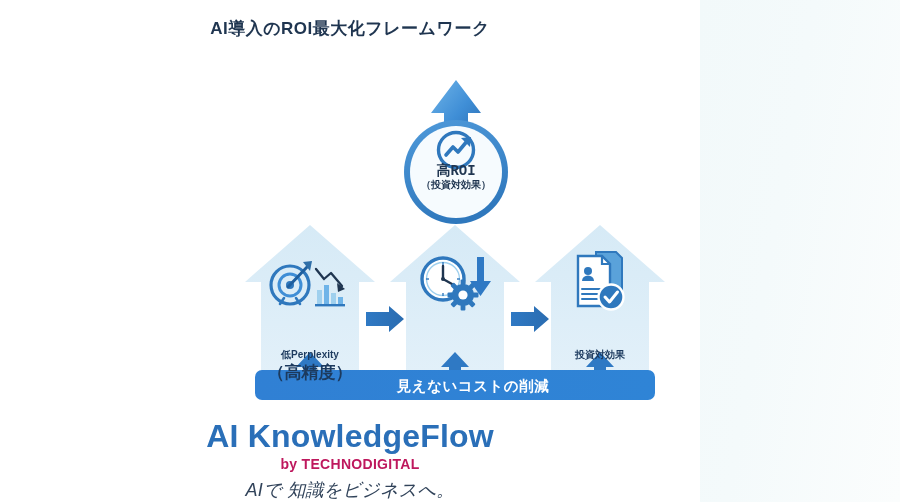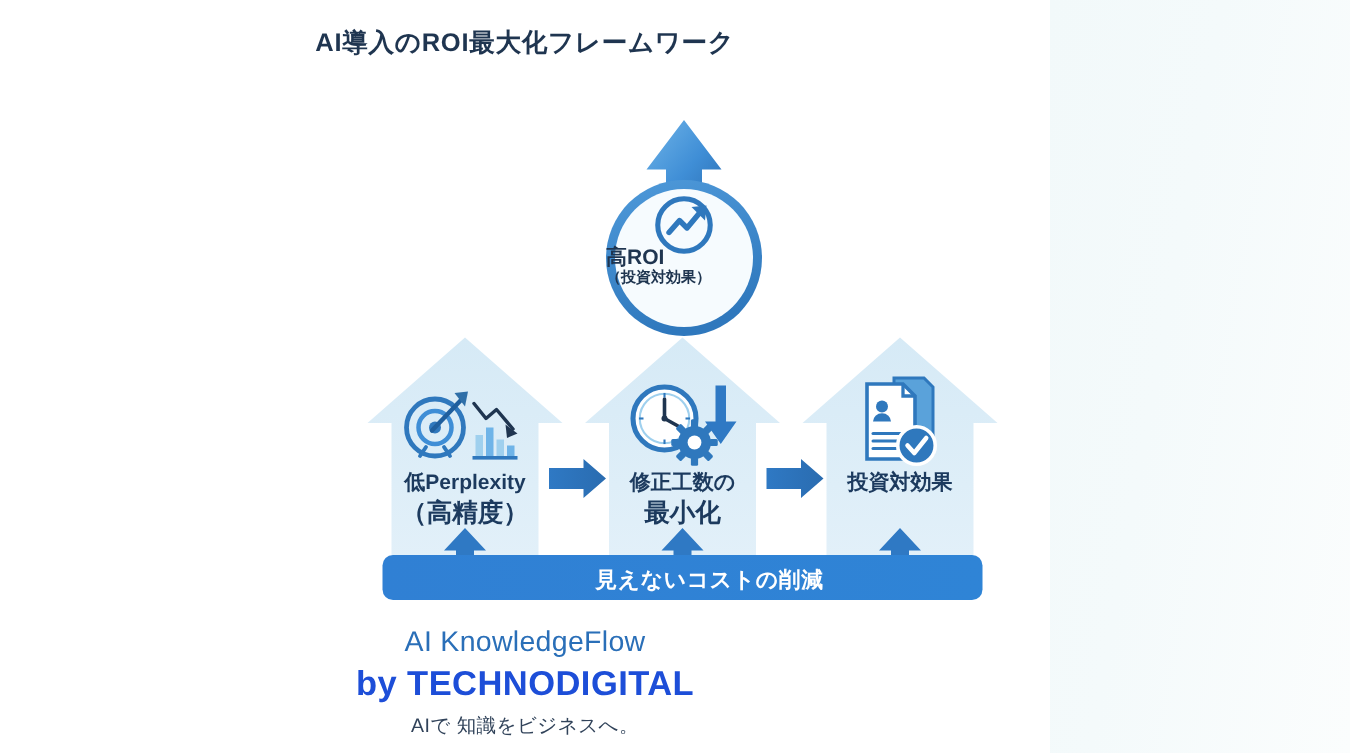--- a/index.html
+++ b/index.html
@@ -61,24 +61,25 @@
     width: 700px;
     height: 502px;
   }
 
   
   .roi-text {
     position: absolute;
     left: 404px;
     top: 163px;
     width: 104px;
-    text-align: left;
+    text-align: center;
     color: #1f3550;
     line-height: 1.18;
     pointer-events: none;
+    font-family: Liberation Mono, monospace;
   }
   .roi-text .l1 {
     display: block;
     font-size: 14px;
     font-weight: bold;
   }
   .roi-text .l2 {
     display: block;
     font-size: 10px;
     font-weight: bold;
@@ -87,21 +88,21 @@
   
   .pillar-label {
     position: absolute;
     width: 120px;
     text-align: center;
     color: #1c3a5e;
     font-weight: bold;
     line-height: 1.25;
     pointer-events: none;
   }
-  .pillar-label .l1 { display: block; font-size: 14px; }
+  .pillar-label .l1 { display: block; font-size: 10px; margin-top: 36px; }
   .pillar-label .l2 { display: block; font-size: 17px; }
 
   #lbl-1 { left: 250px; top: 313px; }
   #lbl-2 { left: 395px; top: 313px; }
   #lbl-3 { left: 540px; top: 313px; }
 
   
   .cost-bar-text {
     position: absolute;
     left: 255px;
@@ -117,38 +118,39 @@
 
   
   .brand {
     position: absolute;
     left: 0;
     top: 418px;
     width: 700px;
     text-align: center;
   }
   .brand-name {
-    font-size: 19px;
-    font-weight: normal;
+    font-size: 32px;
+    font-weight: bold;
     color: #2a6fb8;
     letter-spacing: 0.2px;
     line-height: 1.15;
   }
   .brand-by {
-    font-size: 23px;
-    font-weight: bold;
-    color: #1d4ed8;
+    font-size: 14px;
+    font-weight: bold;
+    color: #be185d;
     letter-spacing: 0.3px;
     line-height: 1.35;
   }
   .brand-tag {
-    font-size: 13px;
+    font-size: 18px;
     color: #31435a;
     letter-spacing: 0.3px;
     margin-top: 4px;
+    font-style: italic;
   }
 </style>
 </head>
 <body>
 
 <div class="canvas">
 
   <div class="right-panel"></div>
 
   <div class="stage">
@@ -310,24 +312,20 @@
     <div class="roi-text">
       <span class="l1">高ROI</span>
       <span class="l2">（投資対効果）</span>
     </div>
 
     <div class="pillar-label" id="lbl-1">
       <span class="l1">低Perplexity</span>
       <span class="l2">（高精度）</span>
     </div>
 
-    <div class="pillar-label" id="lbl-2">
-      <span class="l1">修正工数の</span>
-      <span class="l2">最小化</span>
-    </div>
 
     <div class="pillar-label" id="lbl-3">
       <span class="l1">投資対効果</span>
     </div>
 
     <div class="cost-bar-text">見えないコストの削減</div>
 
     <div class="brand">
       <div class="brand-name">AI KnowledgeFlow</div>
       <div class="brand-by">by TECHNODIGITAL</div>

